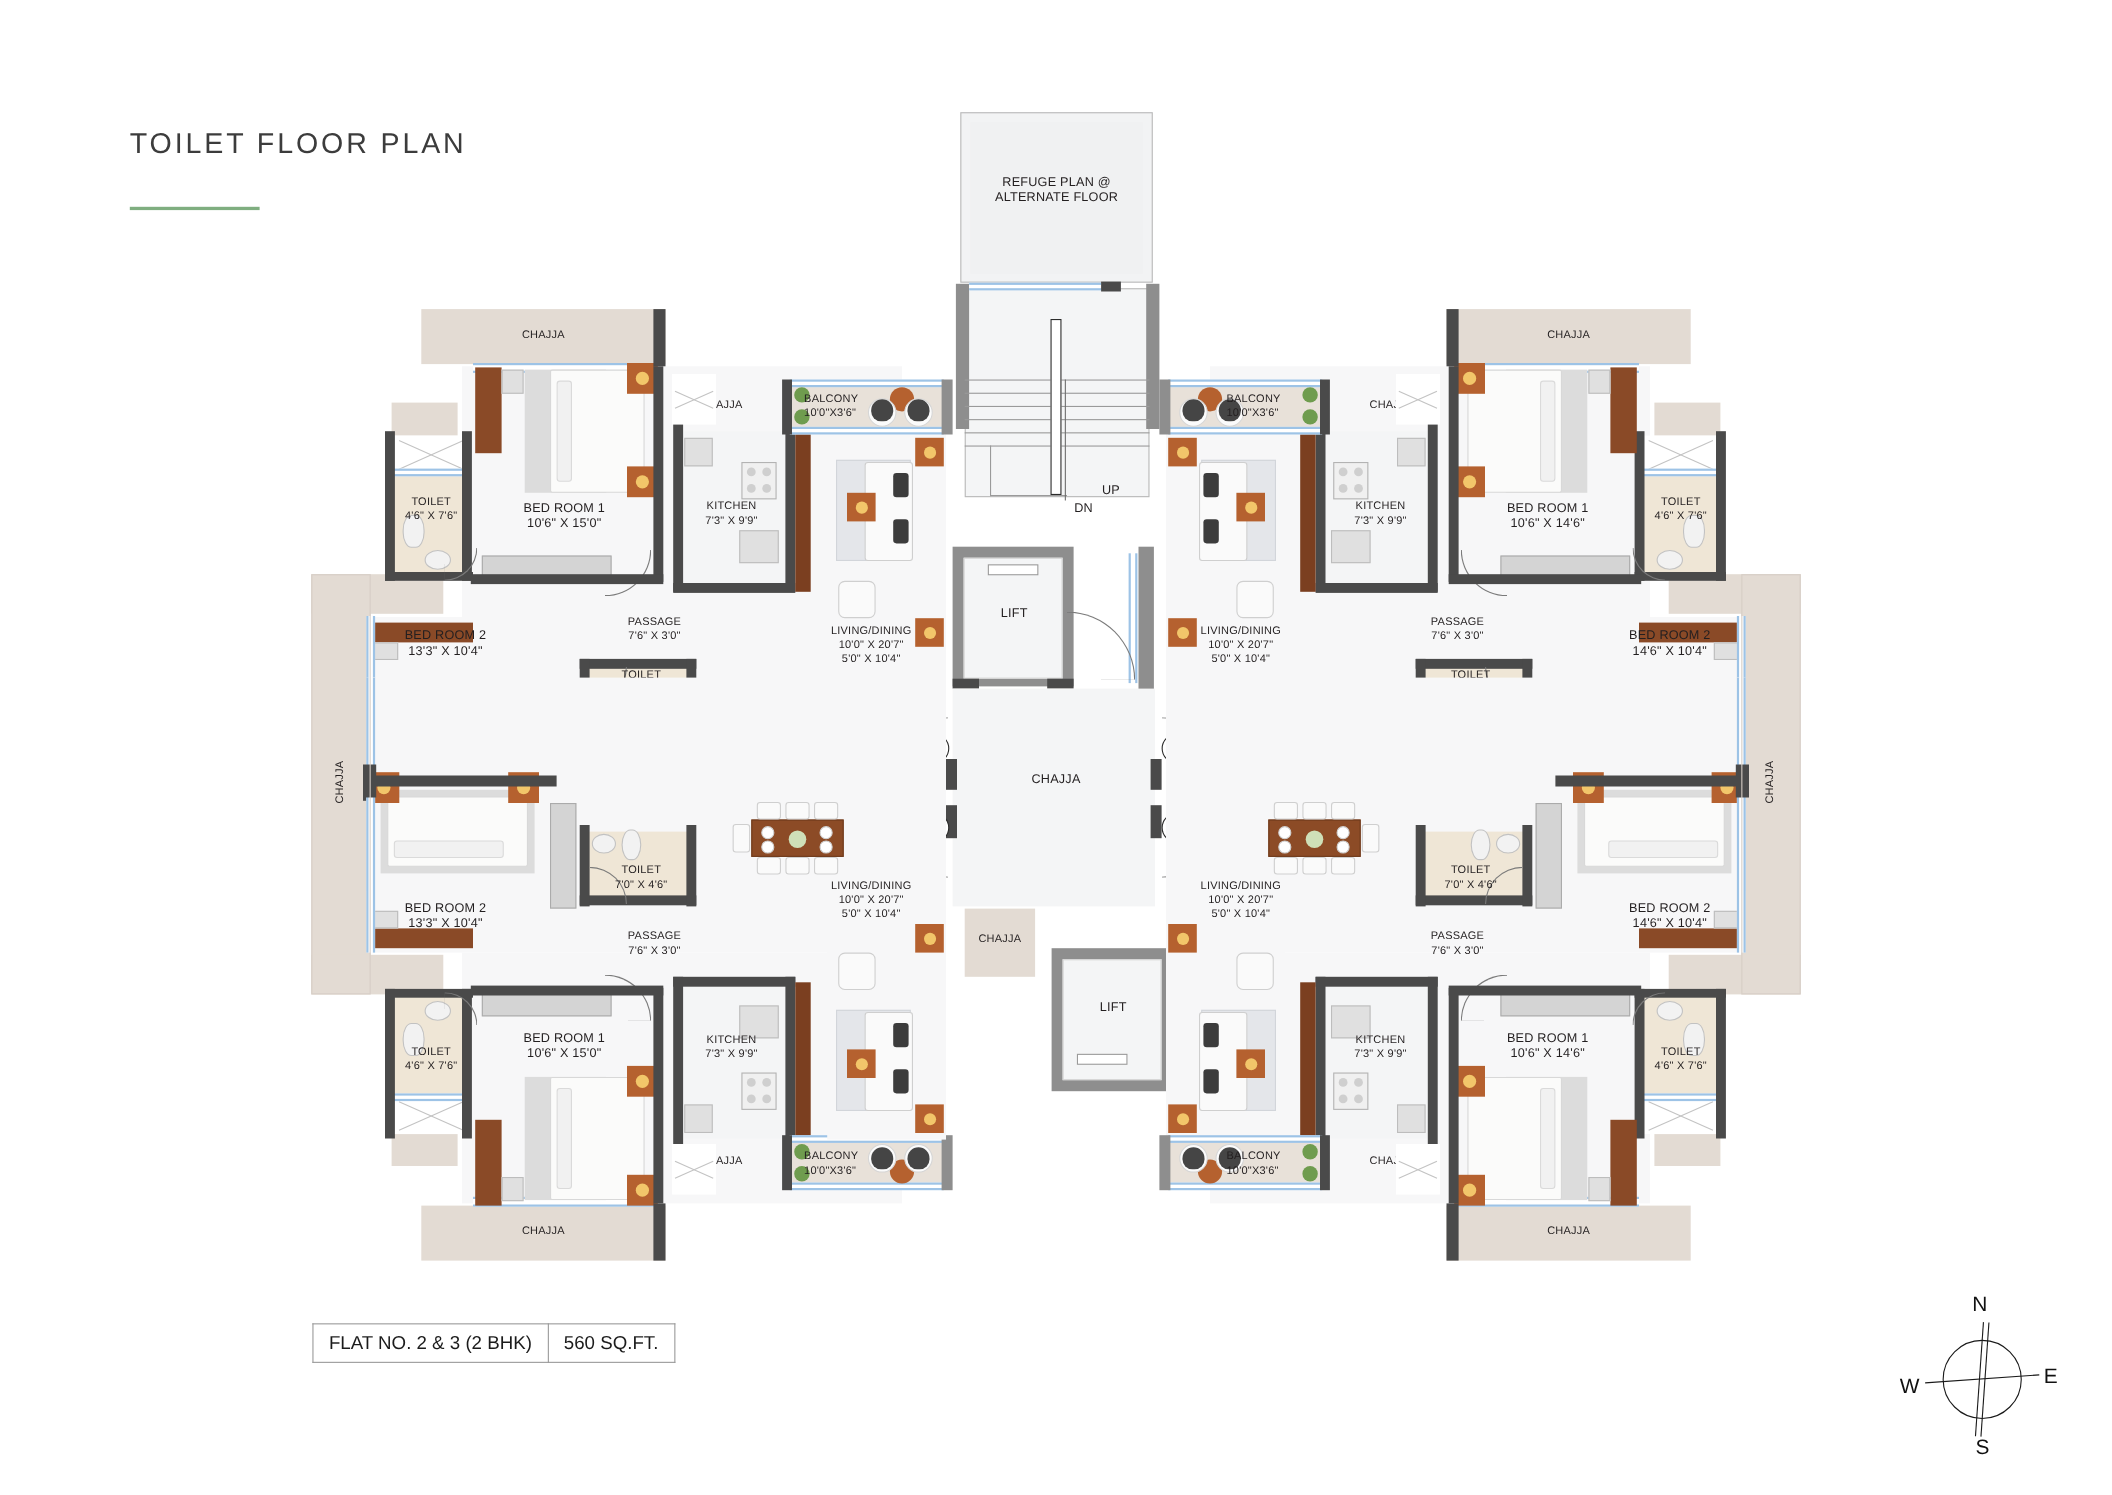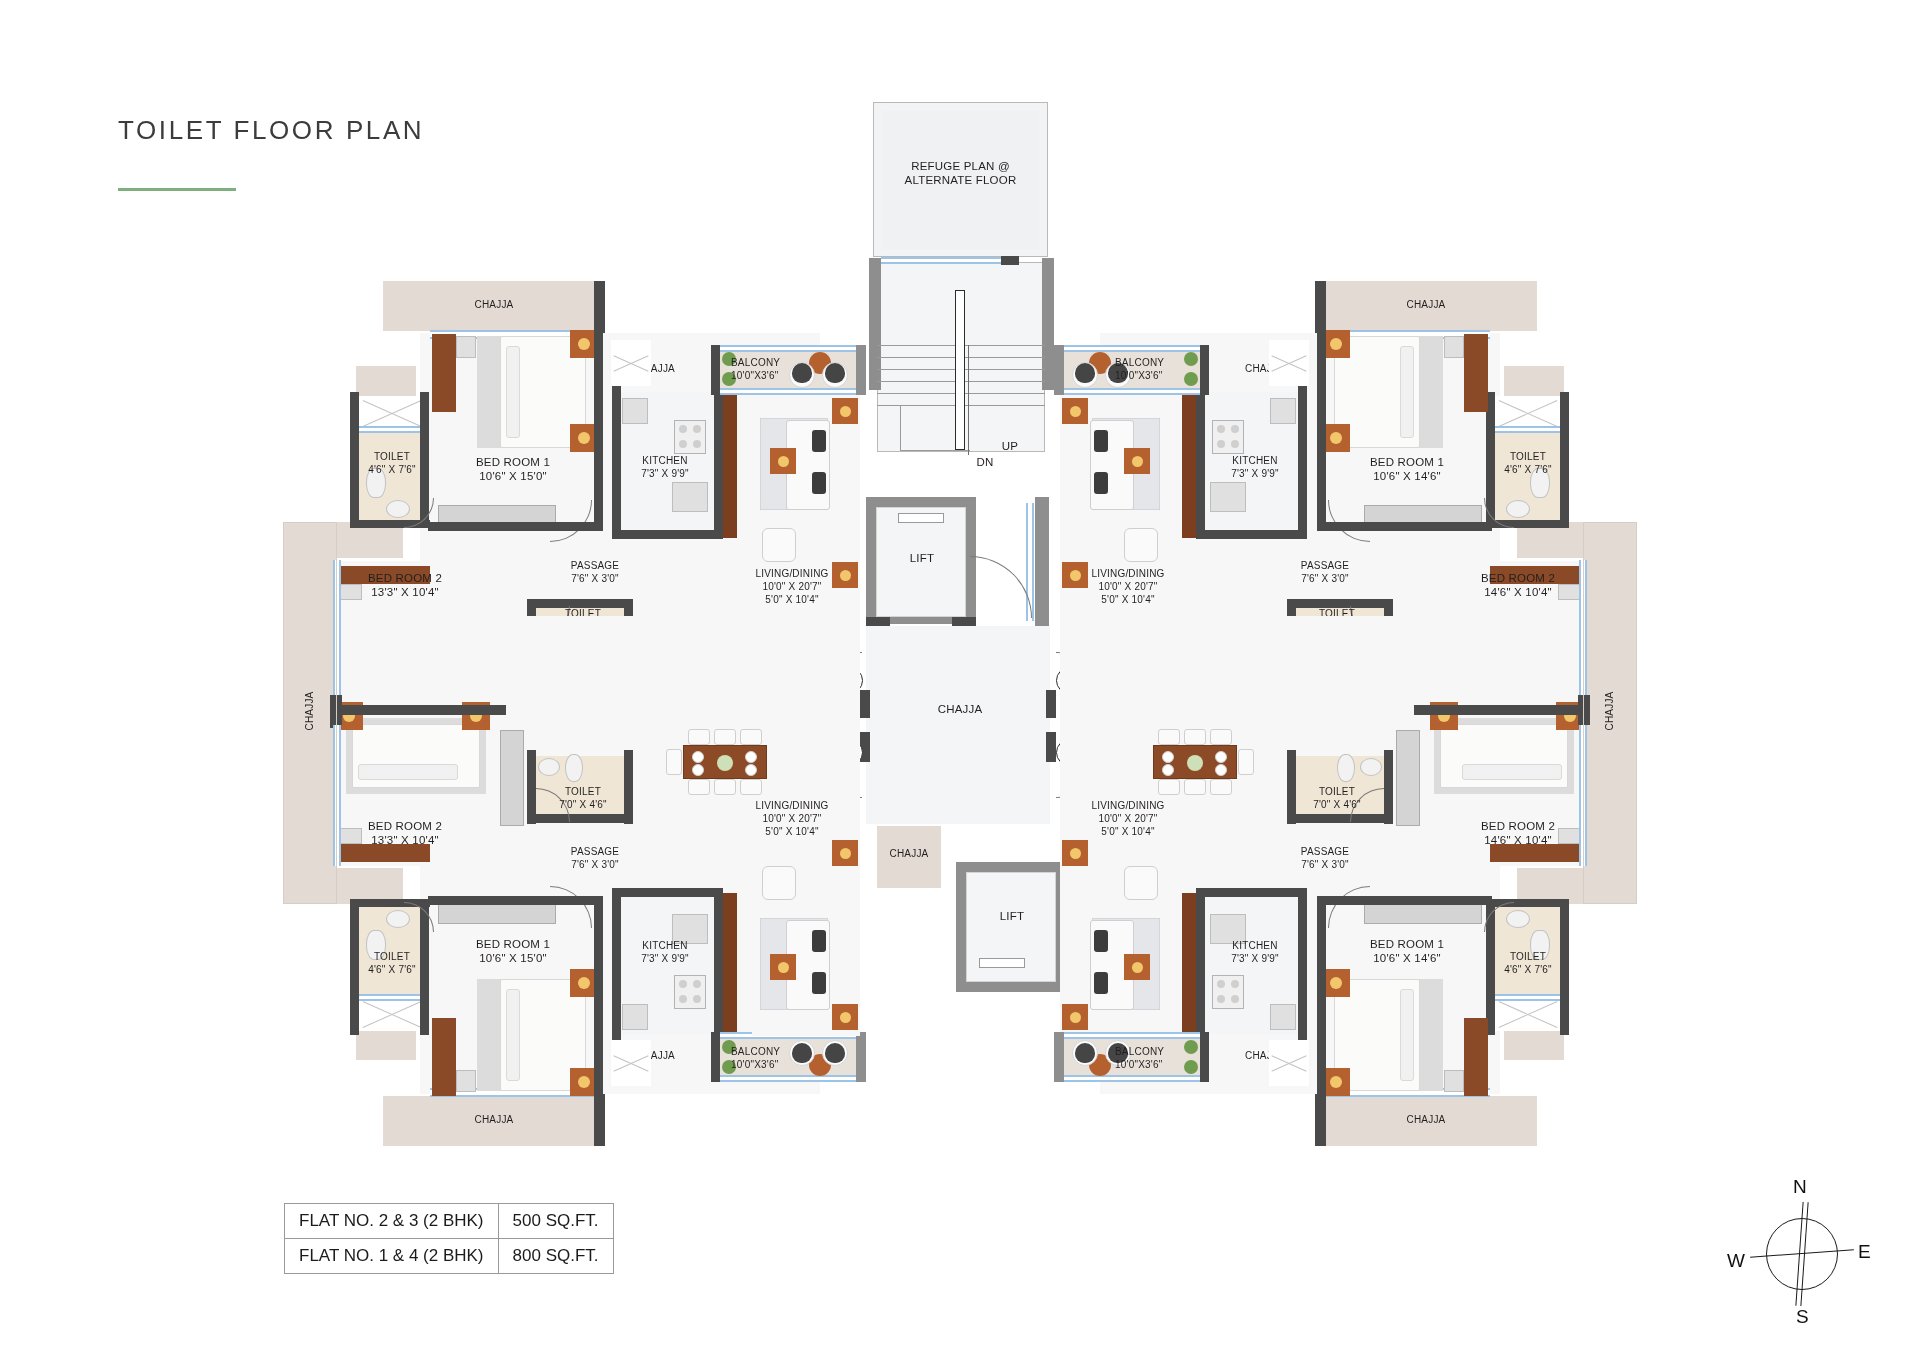--- a/index.html
+++ b/index.html
@@ -786,25 +786,21 @@
   <div class="lbl sm" style="left:1315px;top:1114px;width:222px;">CHAJJA</div>
 
   <div class="abs" style="left:283px;top:522px;width:54px;height:382px;border:1px solid #d6cec6;"></div>
   <div class="abs" style="left:1583px;top:522px;width:54px;height:382px;border:1px solid #d6cec6;"></div>
 </div>
 
 <table id="legend">
   <tbody>
     <tr>
       <td>FLAT NO. 2 &amp; 3 (2 BHK)</td>
-      <td class="val">500 SQ.FT.</td>
-    </tr>
-    <tr>
-      <td>FLAT NO. 1 &amp; 4 (2 BHK)</td>
-      <td class="val">800 SQ.FT.</td>
+      <td class="val">560 SQ.FT.</td>
     </tr>
   </tbody>
 </table>
 
 <div id="compass">
   <div class="ring"></div>
   <div class="needle"></div>
   <div class="bar-h"></div>
   <div class="ct n">N</div>
   <div class="ct e">E</div>

